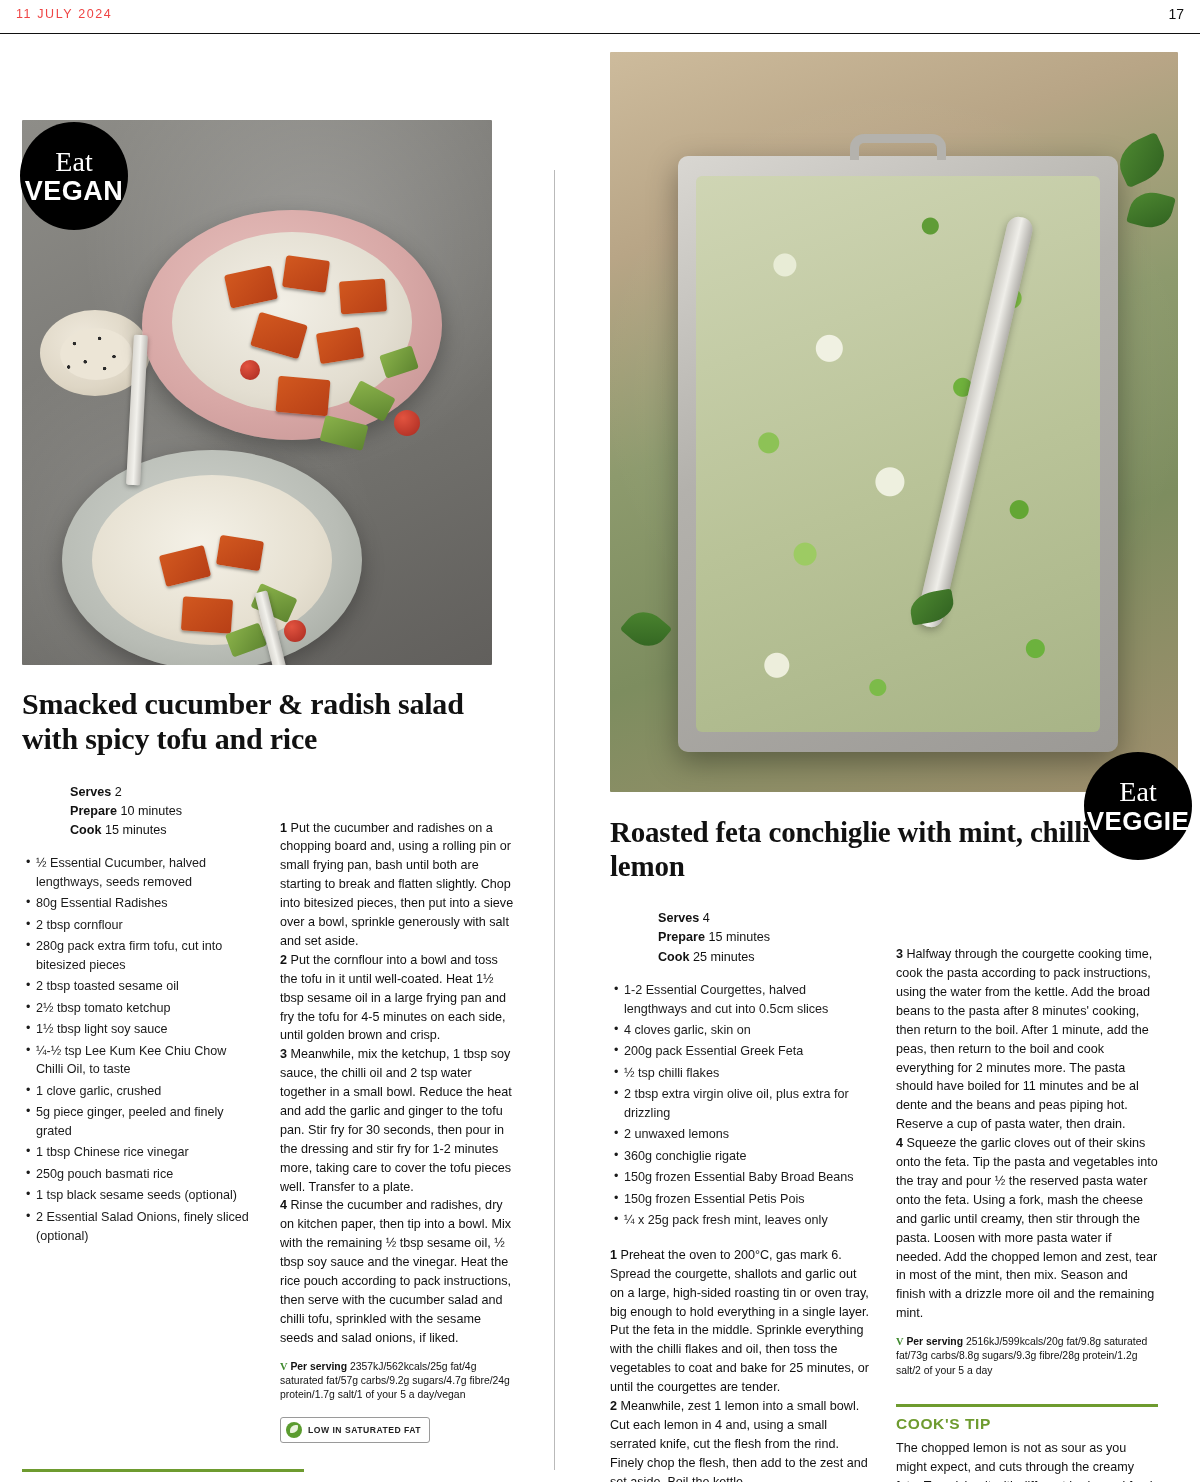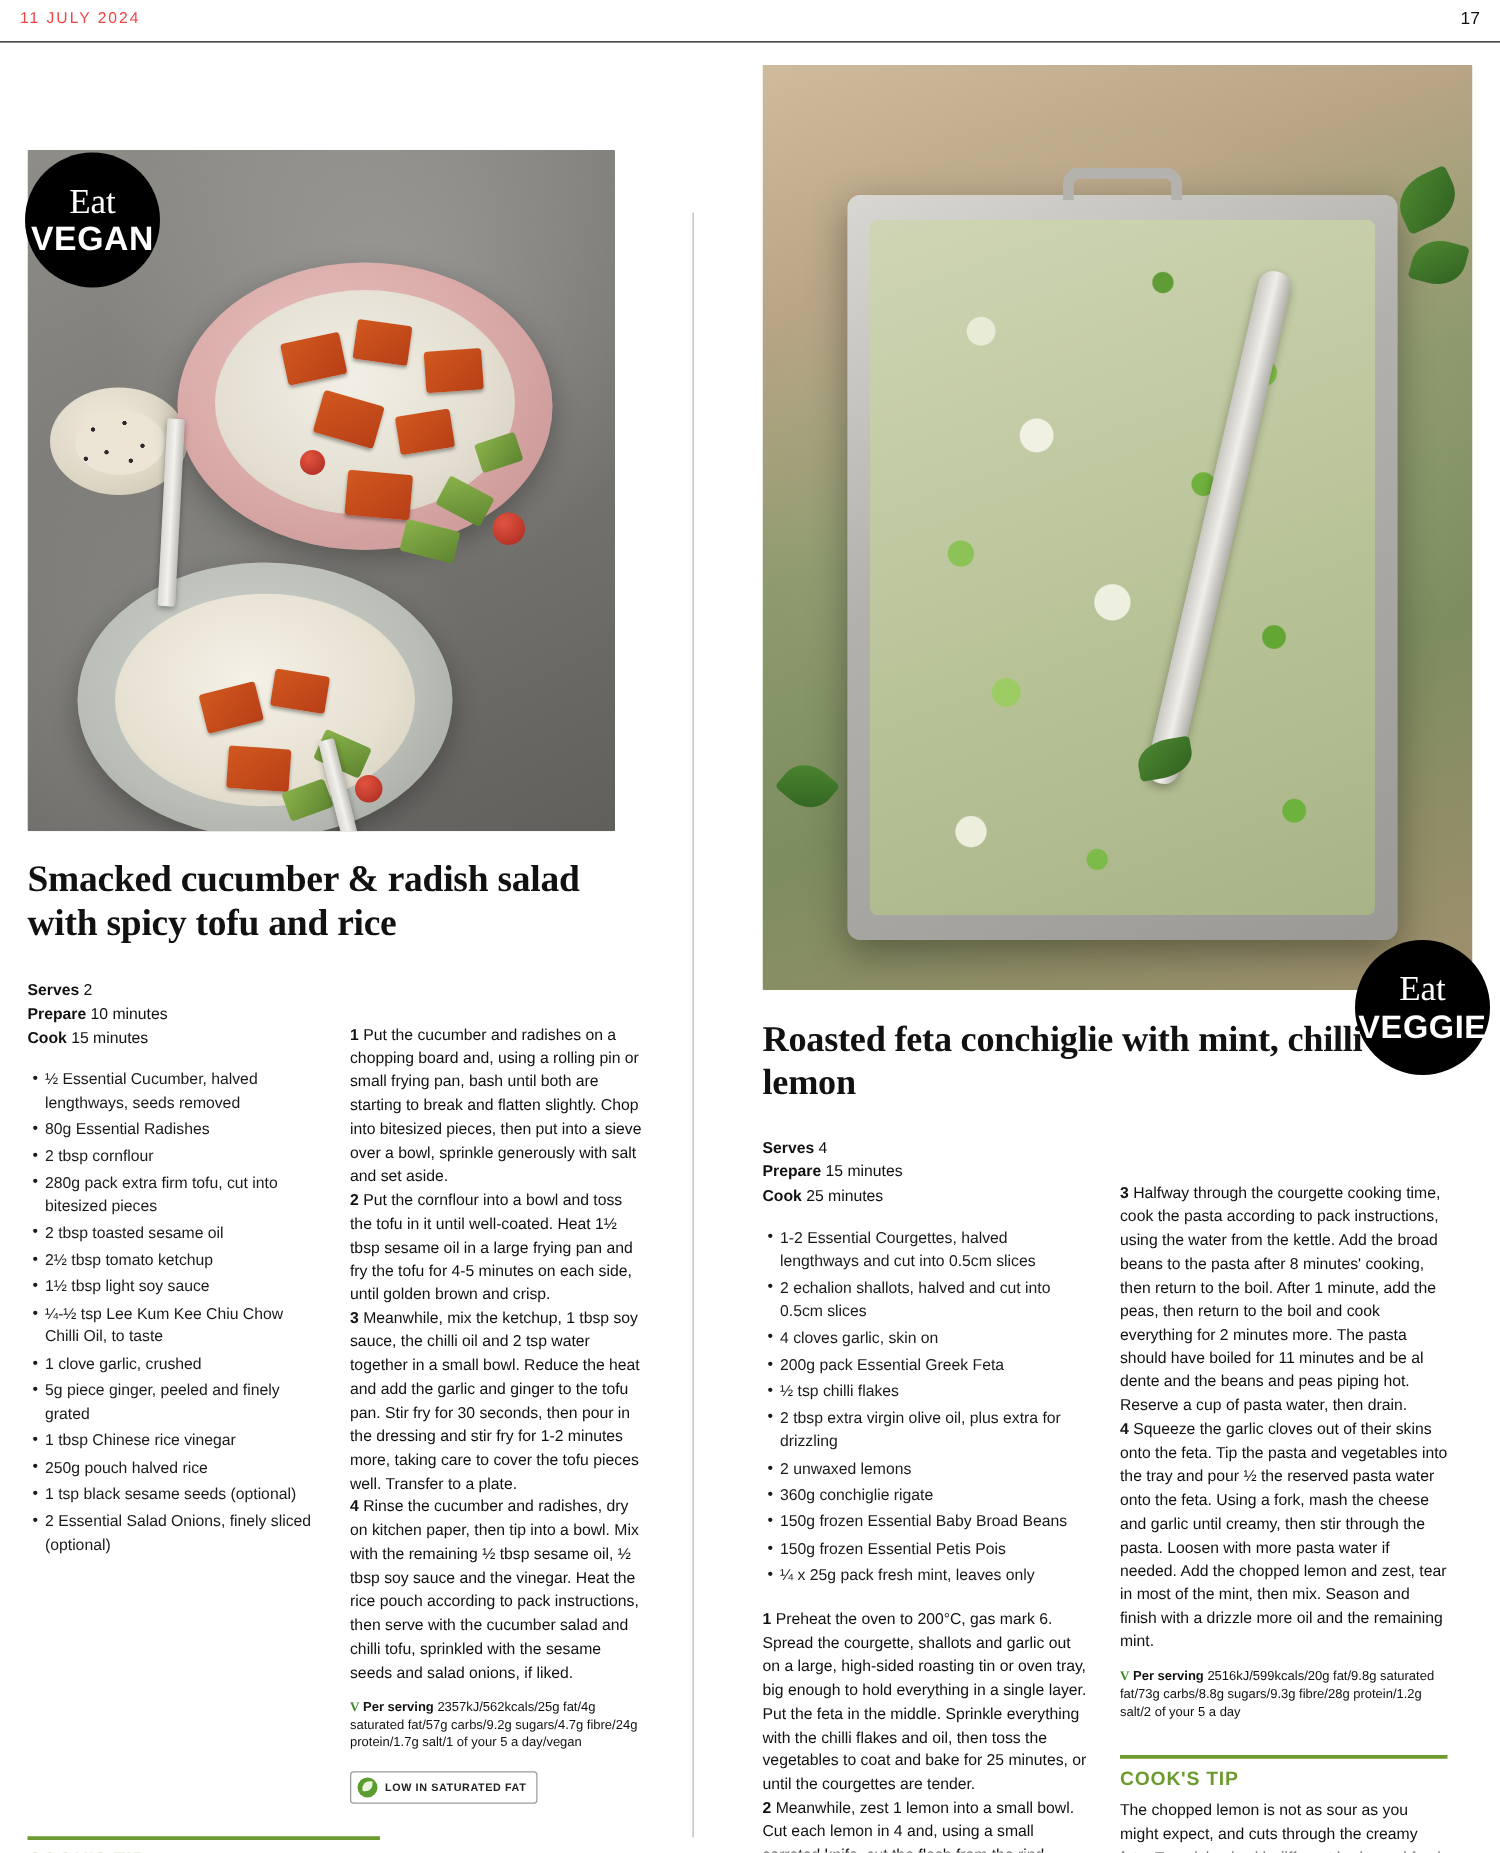--- a/index.html
+++ b/index.html
@@ -263,20 +263,21 @@
     margin-top: 26px;
   }
   .col { width: 236px; }
   .right-col .col { width: 262px; }
 
   .meta {
     font-size: 12.6px;
     line-height: 1.52;
     color: #111;
     margin-bottom: 14px;
+    margin-left: 48px;
   }
   .meta b { font-weight: 700; }
 
   ul.ingredients {
     list-style: none;
     margin: 4px;
     padding: 0;
     font-size: 12.6px;
     line-height: 1.5;
   }
@@ -436,21 +437,21 @@
         <li>80g Essential Radishes</li>
         <li>2 tbsp cornflour</li>
         <li>280g pack extra firm tofu, cut into bitesized pieces</li>
         <li>2 tbsp toasted sesame oil</li>
         <li>2½ tbsp tomato ketchup</li>
         <li>1½ tbsp light soy sauce</li>
         <li>¼-½ tsp Lee Kum Kee Chiu Chow Chilli Oil, to taste</li>
         <li>1 clove garlic, crushed</li>
         <li>5g piece ginger, peeled and finely grated</li>
         <li>1 tbsp Chinese rice vinegar</li>
-        <li>250g pouch halved rice</li>
+        <li>250g pouch basmati rice</li>
         <li>1 tsp black sesame seeds (optional)</li>
         <li>2 Essential Salad Onions, finely sliced (optional)</li>
       </ul>
     </div>
 
     <div class="col">
       <div class="method">
         <p><span class="step-no">1</span><span> Put the cucumber and radishes on a chopping board and, using a rolling pin or small frying pan, bash until both are starting to break and flatten slightly. Chop into bitesized pieces, then put into a sieve over a bowl, sprinkle generously with salt and set aside.</span></p>
         <p><span class="step-no">2</span><span> Put the cornflour into a bowl and toss the tofu in it until well-coated. Heat 1½ tbsp sesame oil in a large frying pan and fry the tofu for 4-5 minutes on each side, until golden brown and crisp.</span></p>
         <p><span class="step-no">3</span><span> Meanwhile, mix the ketchup, 1 tbsp soy sauce, the chilli oil and 2 tsp water together in a small bowl. Reduce the heat and add the garlic and ginger to the tofu pan. Stir fry for 30 seconds, then pour in the dressing and stir fry for 1-2 minutes more, taking care to cover the tofu pieces well. Transfer to a plate.</span></p>
@@ -501,21 +502,20 @@
   <div class="right-lower">
     <div class="col">
       <div class="meta">
         <div><b>Serves</b> <span>4</span></div>
         <div><b>Prepare</b> <span>15 minutes</span></div>
         <div><b>Cook</b> <span>25 minutes</span></div>
       </div>
 
       <ul class="ingredients">
         <li>1-2 Essential Courgettes, halved lengthways and cut into 0.5cm slices</li>
-        <li>2 echalion shallots, halved and cut into 0.5cm slices</li>
         <li>4 cloves garlic, skin on</li>
         <li>200g pack Essential Greek Feta</li>
         <li>½ tsp chilli flakes</li>
         <li>2 tbsp extra virgin olive oil, plus extra for drizzling</li>
         <li>2 unwaxed lemons</li>
         <li>360g conchiglie rigate</li>
         <li>150g frozen Essential Baby Broad Beans</li>
         <li>150g frozen Essential Petis Pois</li>
         <li>¼ x 25g pack fresh mint, leaves only</li>
       </ul>

